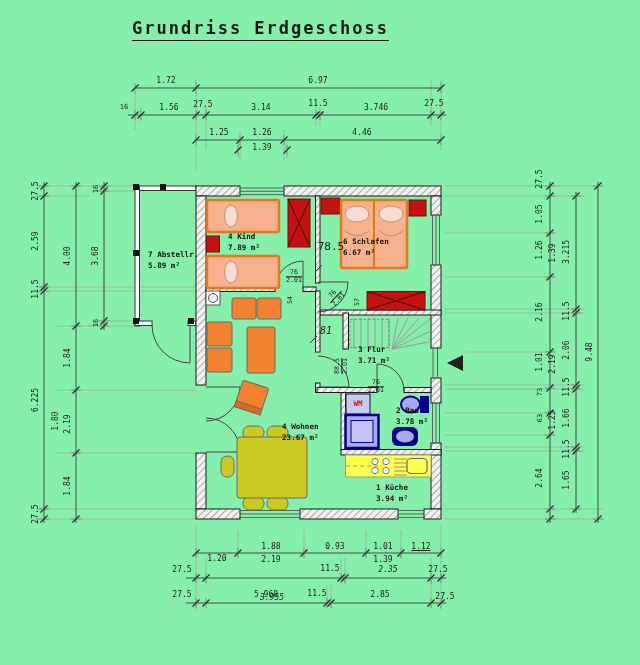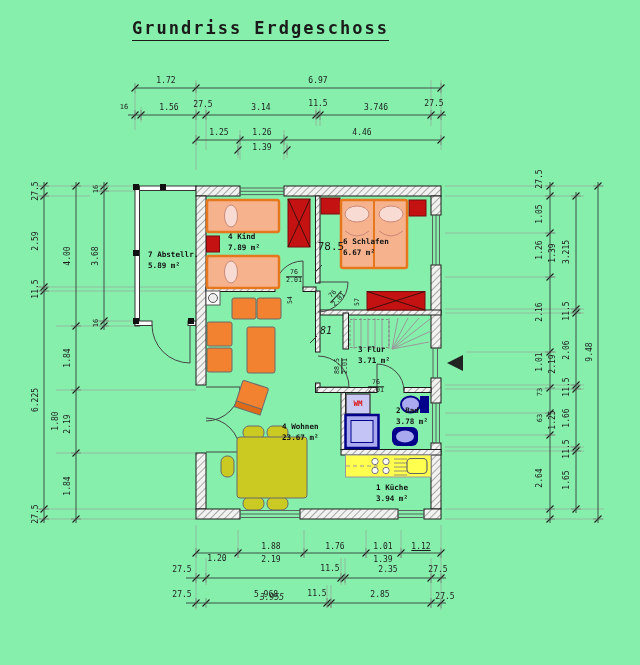--- a/index.html
+++ b/index.html
@@ -335,29 +335,29 @@
       <span class="dim" style="left: 567px; top: 252px; transform: translate(-50%, -50%) rotate(-90deg);">3.215</span>
       <span class="dim" style="left: 567px; top: 311px; transform: translate(-50%, -50%) rotate(-90deg);">11.5</span>
       <span class="dim" style="left: 567px; top: 350px; transform: translate(-50%, -50%) rotate(-90deg);">2.06</span>
       <span class="dim" style="left: 567px; top: 387px; transform: translate(-50%, -50%) rotate(-90deg);">11.5</span>
       <span class="dim" style="left: 567px; top: 418px; transform: translate(-50%, -50%) rotate(-90deg);">1.66</span>
       <span class="dim" style="left: 567px; top: 449px; transform: translate(-50%, -50%) rotate(-90deg);">11.5</span>
       <span class="dim" style="left: 567px; top: 480px; transform: translate(-50%, -50%) rotate(-90deg);">1.65</span>
       <span class="dim" style="left: 590px; top: 352px; transform: translate(-50%, -50%) rotate(-90deg);">9.48</span>
       <span class="dim" style="left: 217px; top: 559px; transform: translate(-50%, -50%);">1.20</span>
       <span class="dim" style="left: 271px; top: 547px; transform: translate(-50%, -50%);">1.88</span>
-      <span class="dim" style="left: 335px; top: 547px; transform: translate(-50%, -50%);">1.76</span>
+      <span class="dim" style="left: 335px; top: 547px; transform: translate(-50%, -50%);">0.93</span>
       <span class="dim" style="left: 383px; top: 547px; transform: translate(-50%, -50%);">1.01</span>
       <span class="dim" style="left: 421px; top: 547px; transform: translate(-50%, -50%); text-decoration: underline;">1.12</span>
       <span class="dim" style="left: 271px; top: 560px; transform: translate(-50%, -50%);">2.19</span>
       <span class="dim" style="left: 383px; top: 560px; transform: translate(-50%, -50%);">1.39</span>
       <span class="dim" style="left: 182px; top: 570px; transform: translate(-50%, -50%);">27.5</span>
       <span class="dim" style="left: 272px; top: 598px; transform: translate(-50%, -50%); font-style: italic;">3.955</span>
       <span class="dim" style="left: 330px; top: 569px; transform: translate(-50%, -50%);">11.5</span>
-      <span class="dim" style="left: 388px; top: 570px; transform: translate(-50%, -50%);">2.35</span>
+      <span class="dim" style="left: 388px; top: 570px; transform: translate(-50%, -50%); font-style: italic;">2.35</span>
       <span class="dim" style="left: 438px; top: 570px; transform: translate(-50%, -50%);">27.5</span>
       <span class="dim" style="left: 182px; top: 595px; transform: translate(-50%, -50%);">27.5</span>
       <span class="dim" style="left: 266px; top: 595px; transform: translate(-50%, -50%);">5.968</span>
       <span class="dim" style="left: 317px; top: 594px; transform: translate(-50%, -50%);">11.5</span>
       <span class="dim" style="left: 380px; top: 595px; transform: translate(-50%, -50%);">2.85</span>
       <span class="dim" style="left: 445px; top: 597px; transform: translate(-50%, -50%);">27.5</span>
       <span class="dim" style="left: 331px; top: 246px; font-size: 11px; transform: translate(-50%, -50%);">78.5</span>
       <span class="dim" style="left: 290px; top: 300px; font-size: 6.5px; transform: translate(-50%, -50%) rotate(-90deg);">54</span>
       <span class="dim" style="left: 357px; top: 302px; font-size: 6.5px; transform: translate(-50%, -50%) rotate(-90deg);">57</span>
       <span class="dim" style="left: 326px; top: 331px; font-size: 10px; transform: translate(-50%, -50%); font-style: italic;">81</span>

